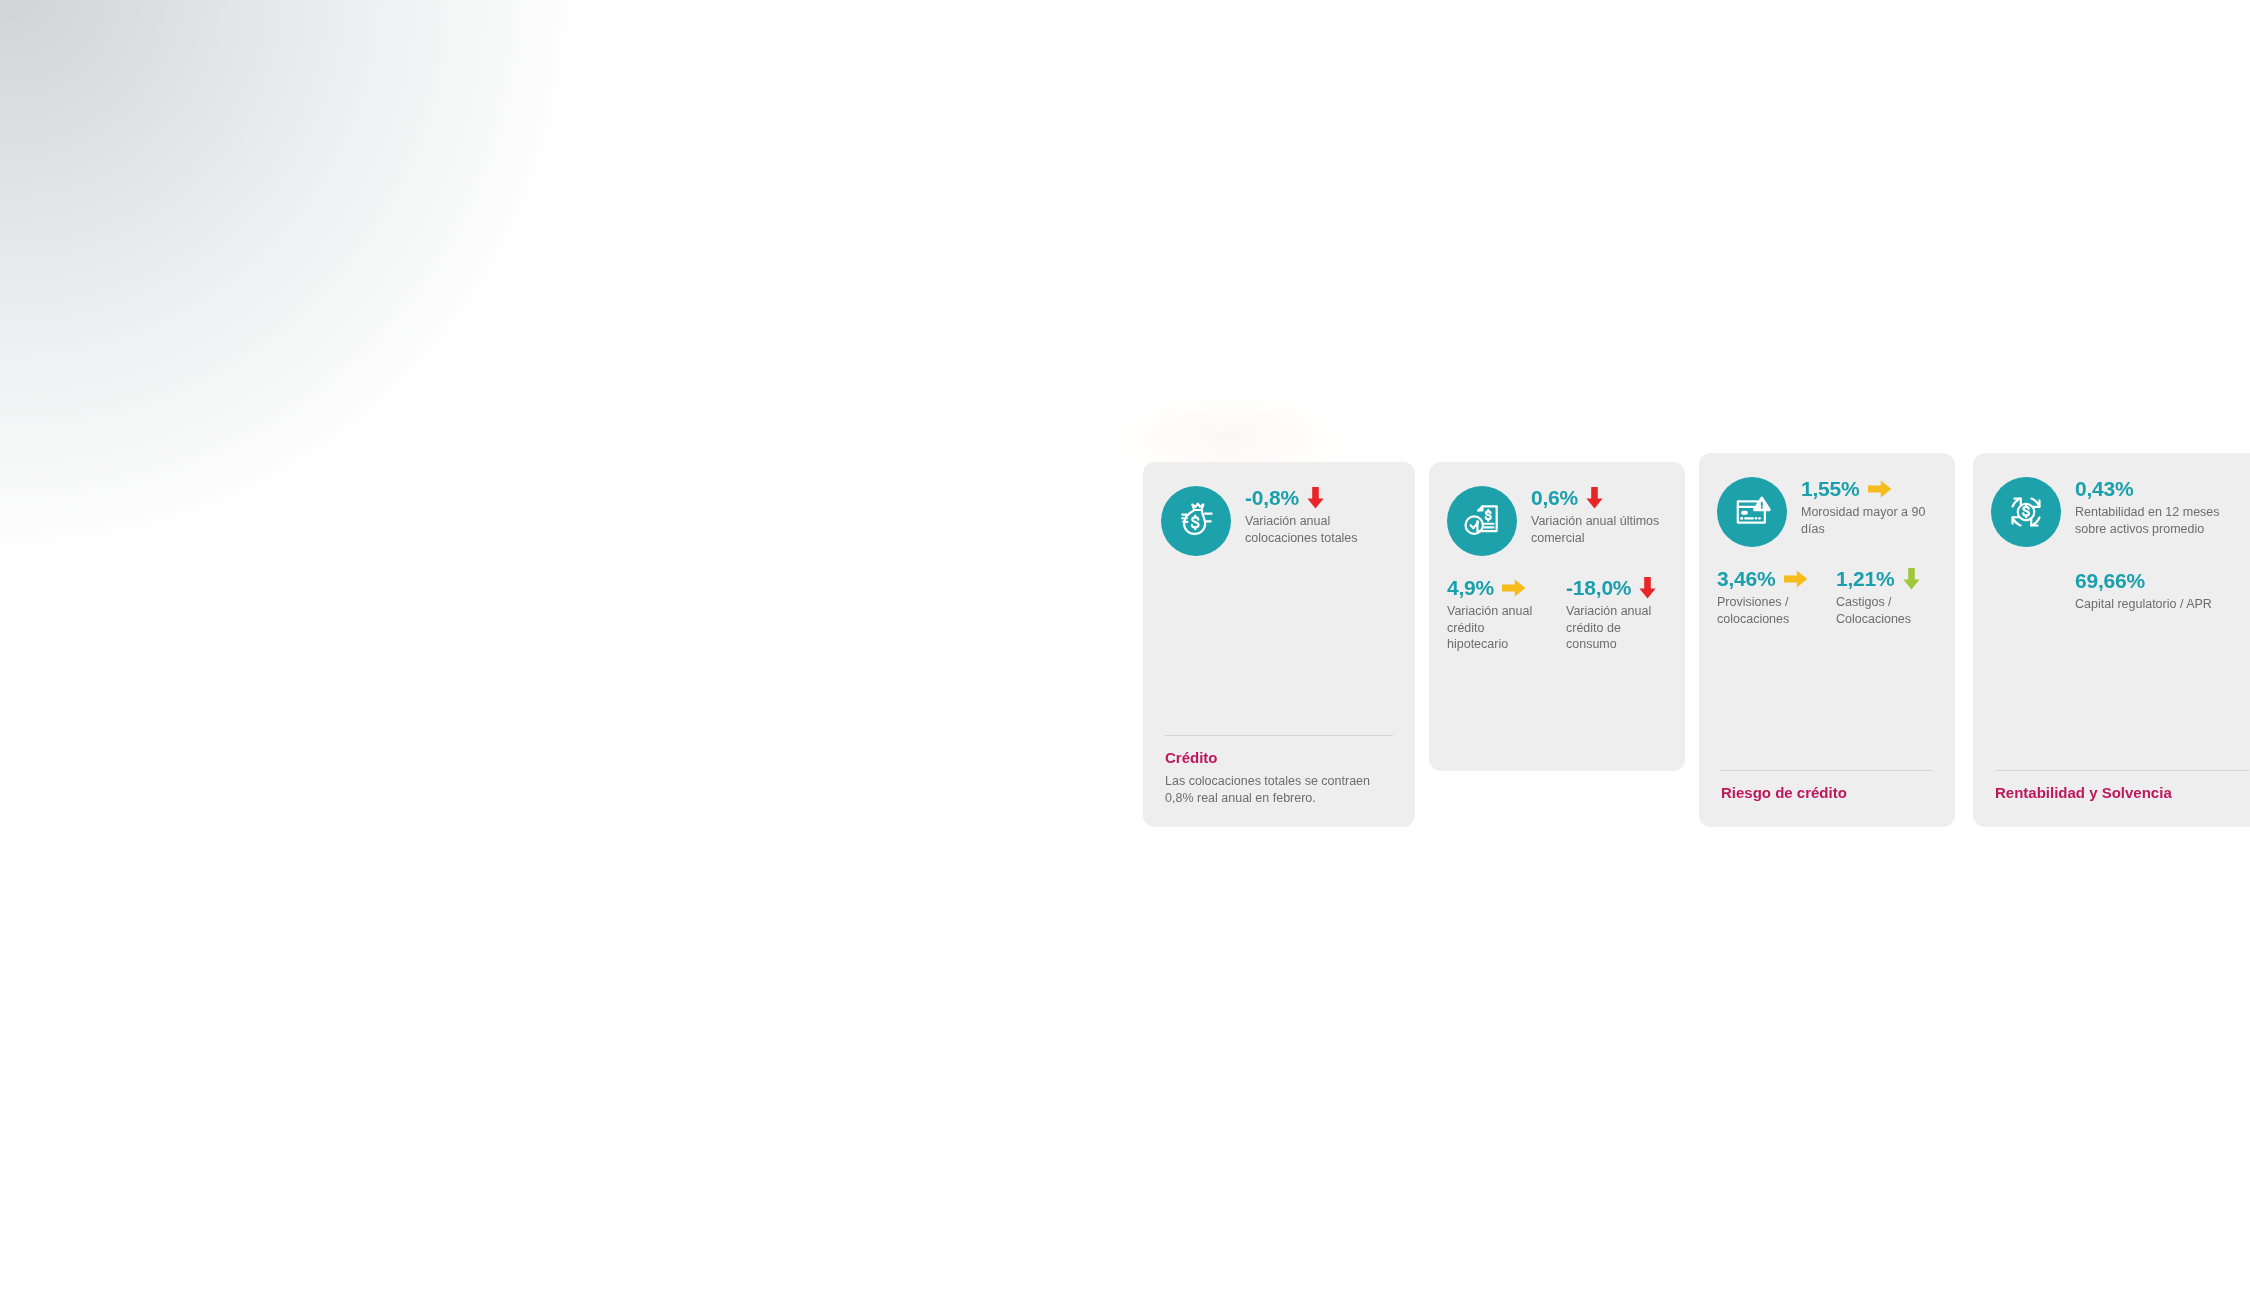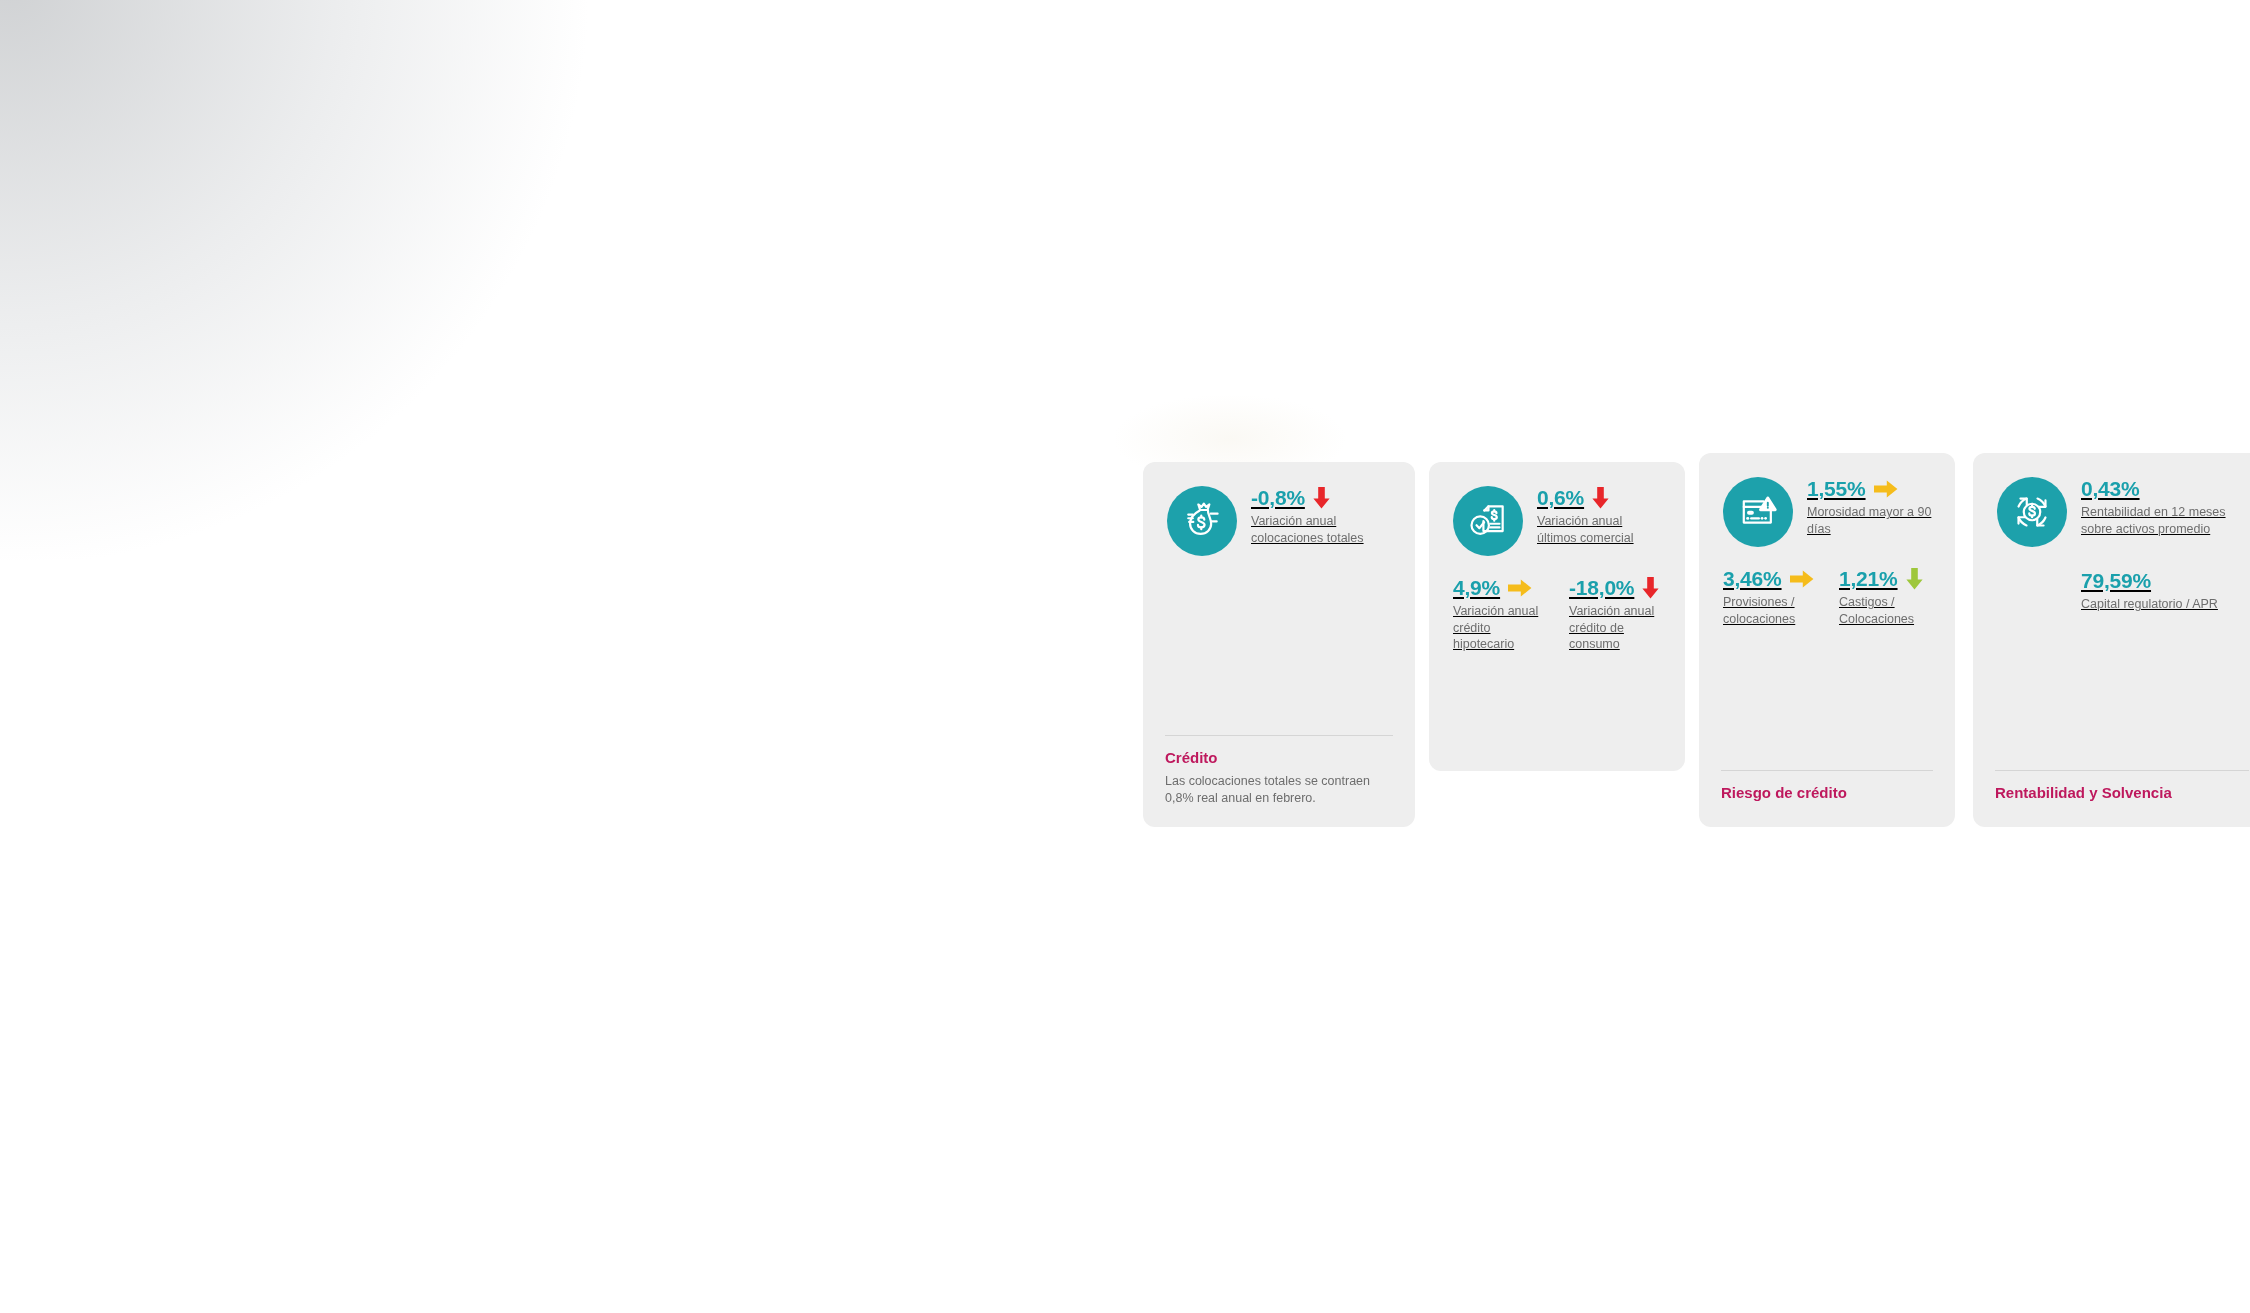--- a/index.html
+++ b/index.html
@@ -44,22 +44,21 @@
     width: 1092px;
     height: 390px;
   }
 
   .card {
     position: absolute;
     top: 9px;
     background: #eeeeee;
     border-radius: 12px;
     box-sizing: border-box;
-    padding: 24px 22px 20px 24px;
-    text-decoration: underline;
+    padding: 24px 22px 20px 18px;
   }
   .card.raised { top: 0px; }
 
   .card-1 { left: 0px;   width: 272px; height: 365px; }
   .card-2 { left: 286px; width: 256px; height: 309px; }
   .card-3 { left: 556px; width: 256px; height: 374px; }
   .card-4 { left: 830px; width: 298px; height: 374px; }
 
   
   .metric-top {
@@ -301,21 +300,21 @@
         <div class="metric-head">
           <span class="metric-value">0,43%</span>
         </div>
         <div class="metric-label">Rentabilidad en 12 meses sobre activos promedio</div>
       </div>
     </div>
 
     <div class="metric-stack">
       <div class="metric-block" style="margin-left:84px;">
         <div class="metric-head">
-          <span class="metric-value">79,59%</span>
+          <span class="metric-value">69,66%</span>
         </div>
         <div class="metric-label">Capital regulatorio / APR</div>
       </div>
     </div>
 
     <div class="card-foot">
       <div class="divider"></div>
       <div class="foot-title">Rentabilidad y Solvencia</div>
     </div>
   </div>

